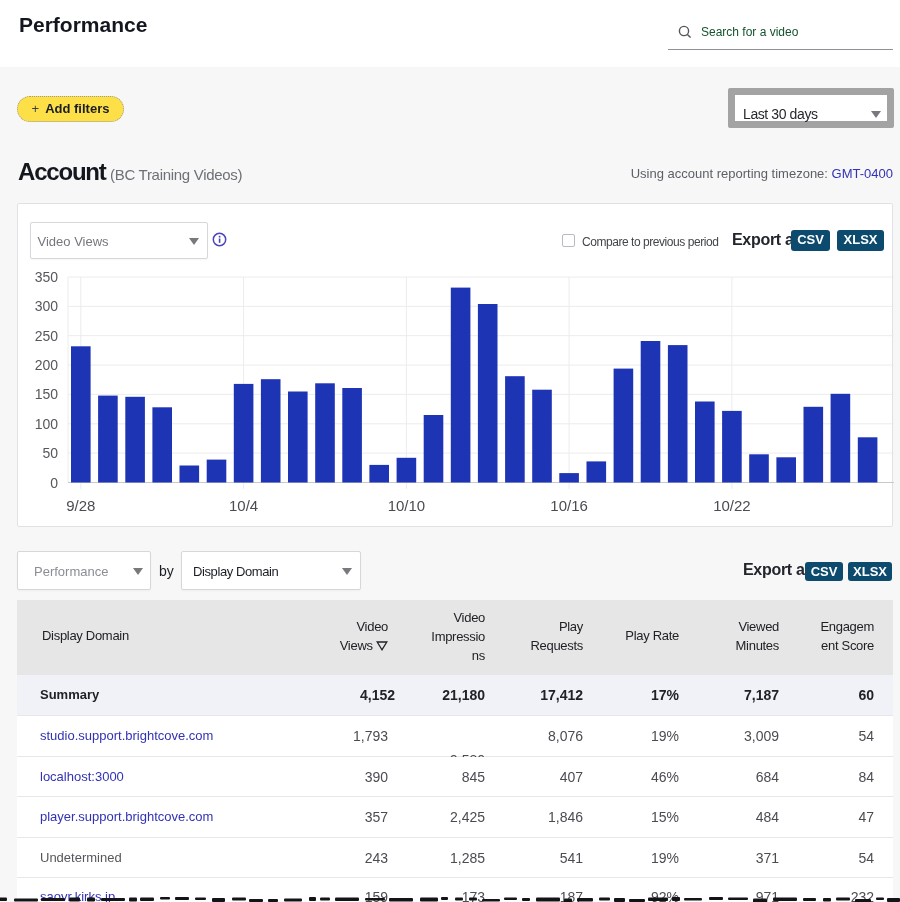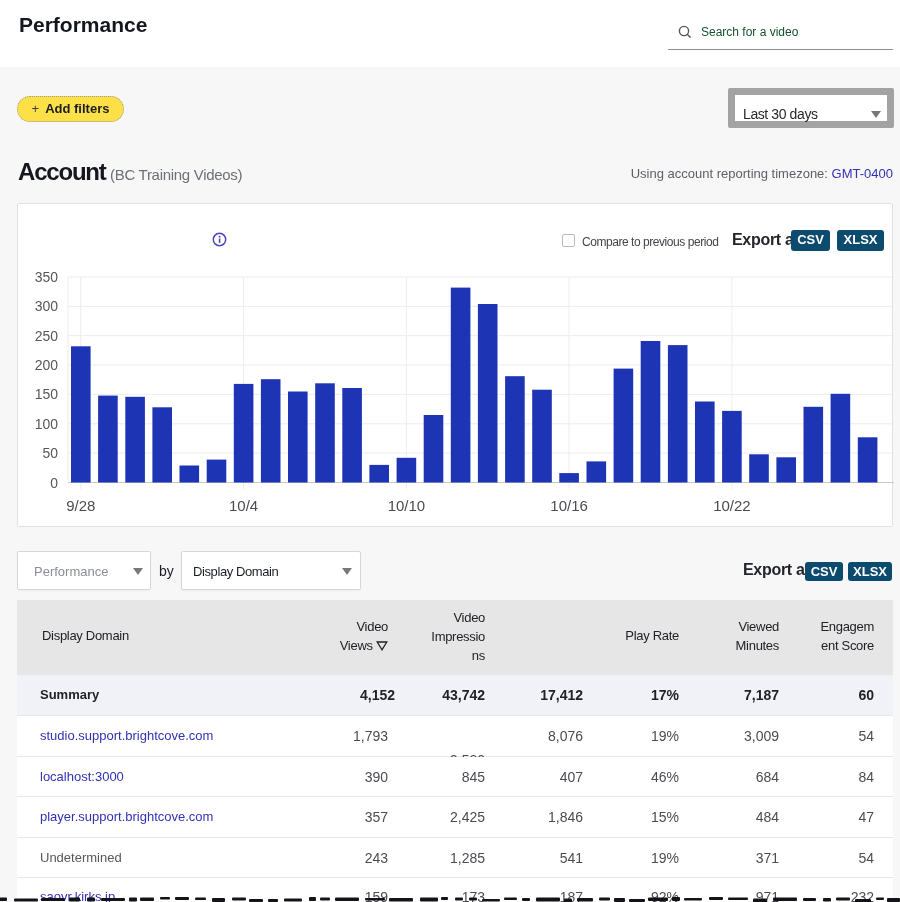--- a/index.html
+++ b/index.html
@@ -49,20 +49,24 @@
 
 <div class="addfilters"><span class="plus">+</span>Add filters</div>
 <div class="daterange">
     <span class="txt">Last 30 days</span>
     <span class="caret" style="right:6px;top:16px;"></span>
   </div>
 <div class="tz">Using account reporting timezone: <a>GMT-0400</a></div>
 <div class="account">Account <span>(BC Training Videos)</span></div>
 
 <div class="card">
+  <div class="dd" style="left:12px;top:17.5px;width:178px;height:37px;">
+      <span class="txt" style="left:6.5px;top:11px;color:#75777d;font-size:13px;">Video Views</span>
+      <span class="caret" style="right:8px;top:15px;"></span>
+    </div>
   <svg class="abs" style="left:193.5px;top:27.5px;" width="15" height="15" viewBox="0 0 15 15">
       <circle cx="7.5" cy="7.5" r="6.2" fill="none" stroke="#4b44bc" stroke-width="1.5"></circle>
       <rect x="6.8" y="6.5" width="1.6" height="4.3" fill="#4b44bc"></rect>
       <rect x="6.8" y="3.8" width="1.6" height="1.7" fill="#4b44bc"></rect>
     </svg>
   <svg class="abs" style="left:0;top:0;" width="876" height="324" viewBox="0 0 876 324">
     <g stroke="#ececef" stroke-width="1">
       <line x1="50" y1="73" x2="876" y2="73"></line>
       <line x1="50" y1="102.4" x2="876" y2="102.4"></line>
       <line x1="50" y1="131.7" x2="876" y2="131.7"></line>
@@ -147,29 +151,30 @@
 <div class="exportas abs" style="left:743px;top:561px;">Export as</div>
 <div class="btn" style="left:805px;top:561.5px;width:38px;height:19px;line-height:19px;">CSV</div>
 <div class="btn" style="left:848px;top:561.5px;width:44px;height:19px;line-height:19px;">XLSX</div>
 
 <div class="thead">
   <div class="hcell" style="left:25px;top:26px;">Display Domain</div>
   <div class="hcell" style="left:271px;top:17px;width:100px;text-align:right;">Video<br>Views <svg width="12" height="10" style="vertical-align:-1px;">
         <path d="M1.2 1 H10.8 L6 8.8 Z" fill="none" stroke="#212227" stroke-width="1.3"></path>
       </svg></div>
   <div class="hcell" style="left:368px;top:8px;width:100px;text-align:right;">Video<br>Impressio<br>ns</div>
+  <div class="hcell" style="left:466px;top:17px;width:100px;text-align:right;">Play<br>Requests</div>
   <div class="hcell" style="left:562px;top:26px;width:100px;text-align:right;">Play Rate</div>
   <div class="hcell" style="left:757px;top:17px;width:100px;text-align:right;">Engagem<br>ent Score</div>
   <div class="hcell" style="left:662px;top:17px;width:100px;text-align:right;">Viewed<br>Minutes</div>
 </div>
 
 <div class="row sumrow" style="top:675px;">
   <div class="cell sum" style="left:23px;">Summary</div>
   <div class="cell num sum" style="left:278px;width:100px;">4,152</div>
-  <div class="cell num sum" style="left:368px;width:100px;">43,742</div>
+  <div class="cell num sum" style="left:368px;width:100px;">21,180</div>
   <div class="cell num sum" style="left:466px;width:100px;">17,412</div>
   <div class="cell num sum" style="left:562px;width:100px;">17%</div>
   <div class="cell num sum" style="left:662px;width:100px;">7,187</div>
   <div class="cell num sum" style="left:757px;width:100px;">60</div>
 </div>
 <div class="row" style="top:716px;">
   <div class="cell link" style="left:23px;">studio.support.brightcove.com</div>
   <div class="cell num" style="left:271px;width:100px;">1,793</div>
   <div class="cell num" style="left:368px;width:100px;margin-top:24px;">9,580</div>
   <div class="cell num" style="left:466px;width:100px;">8,076</div>

